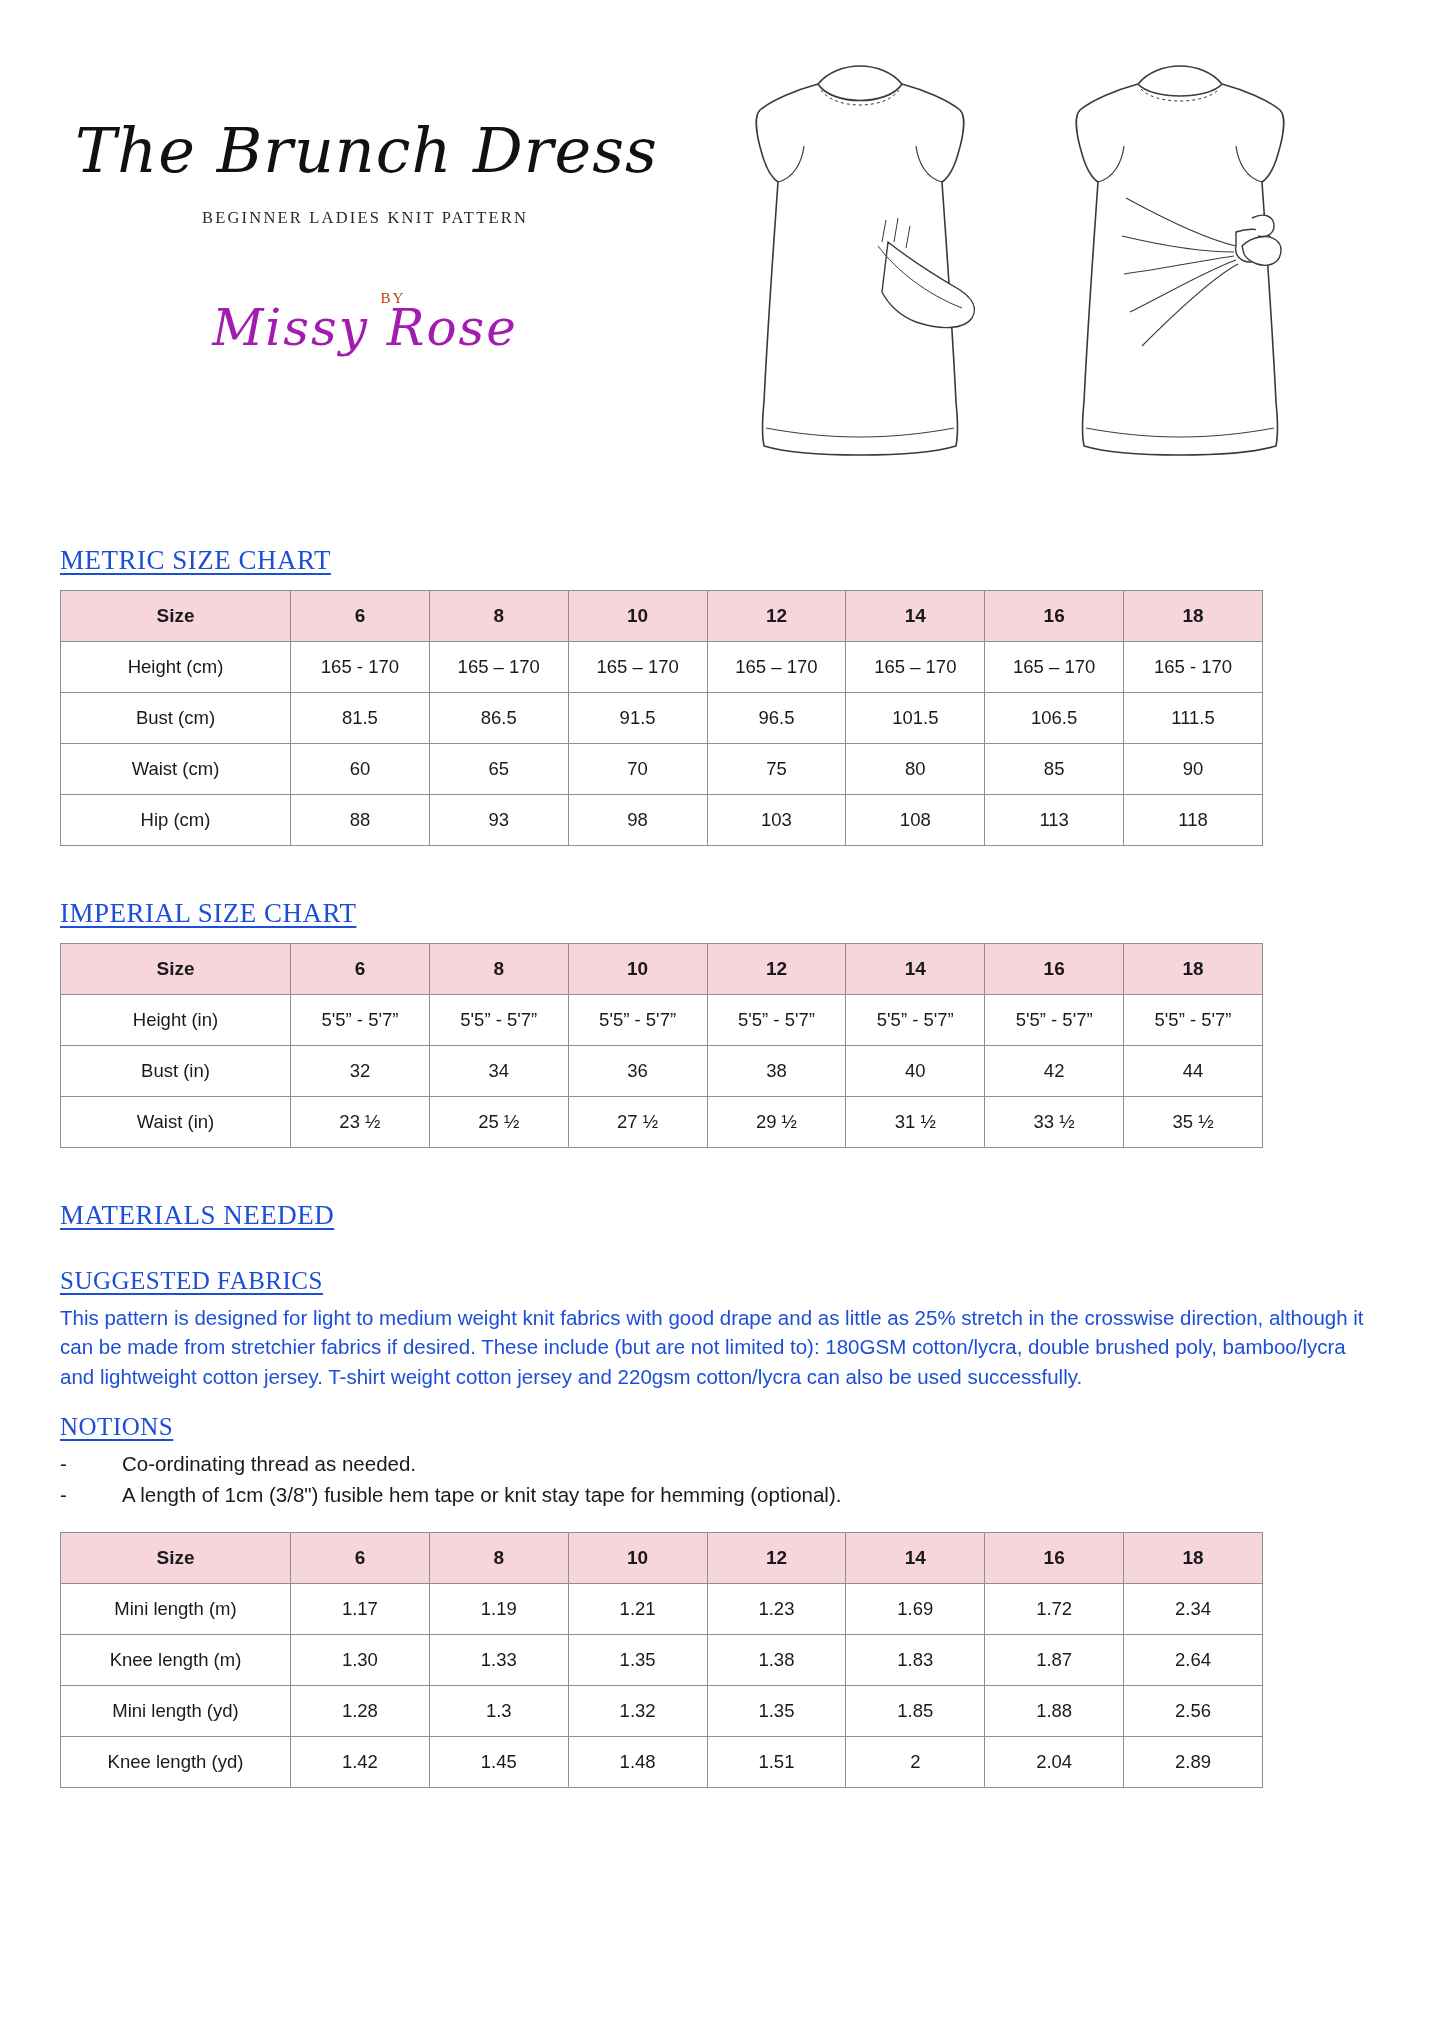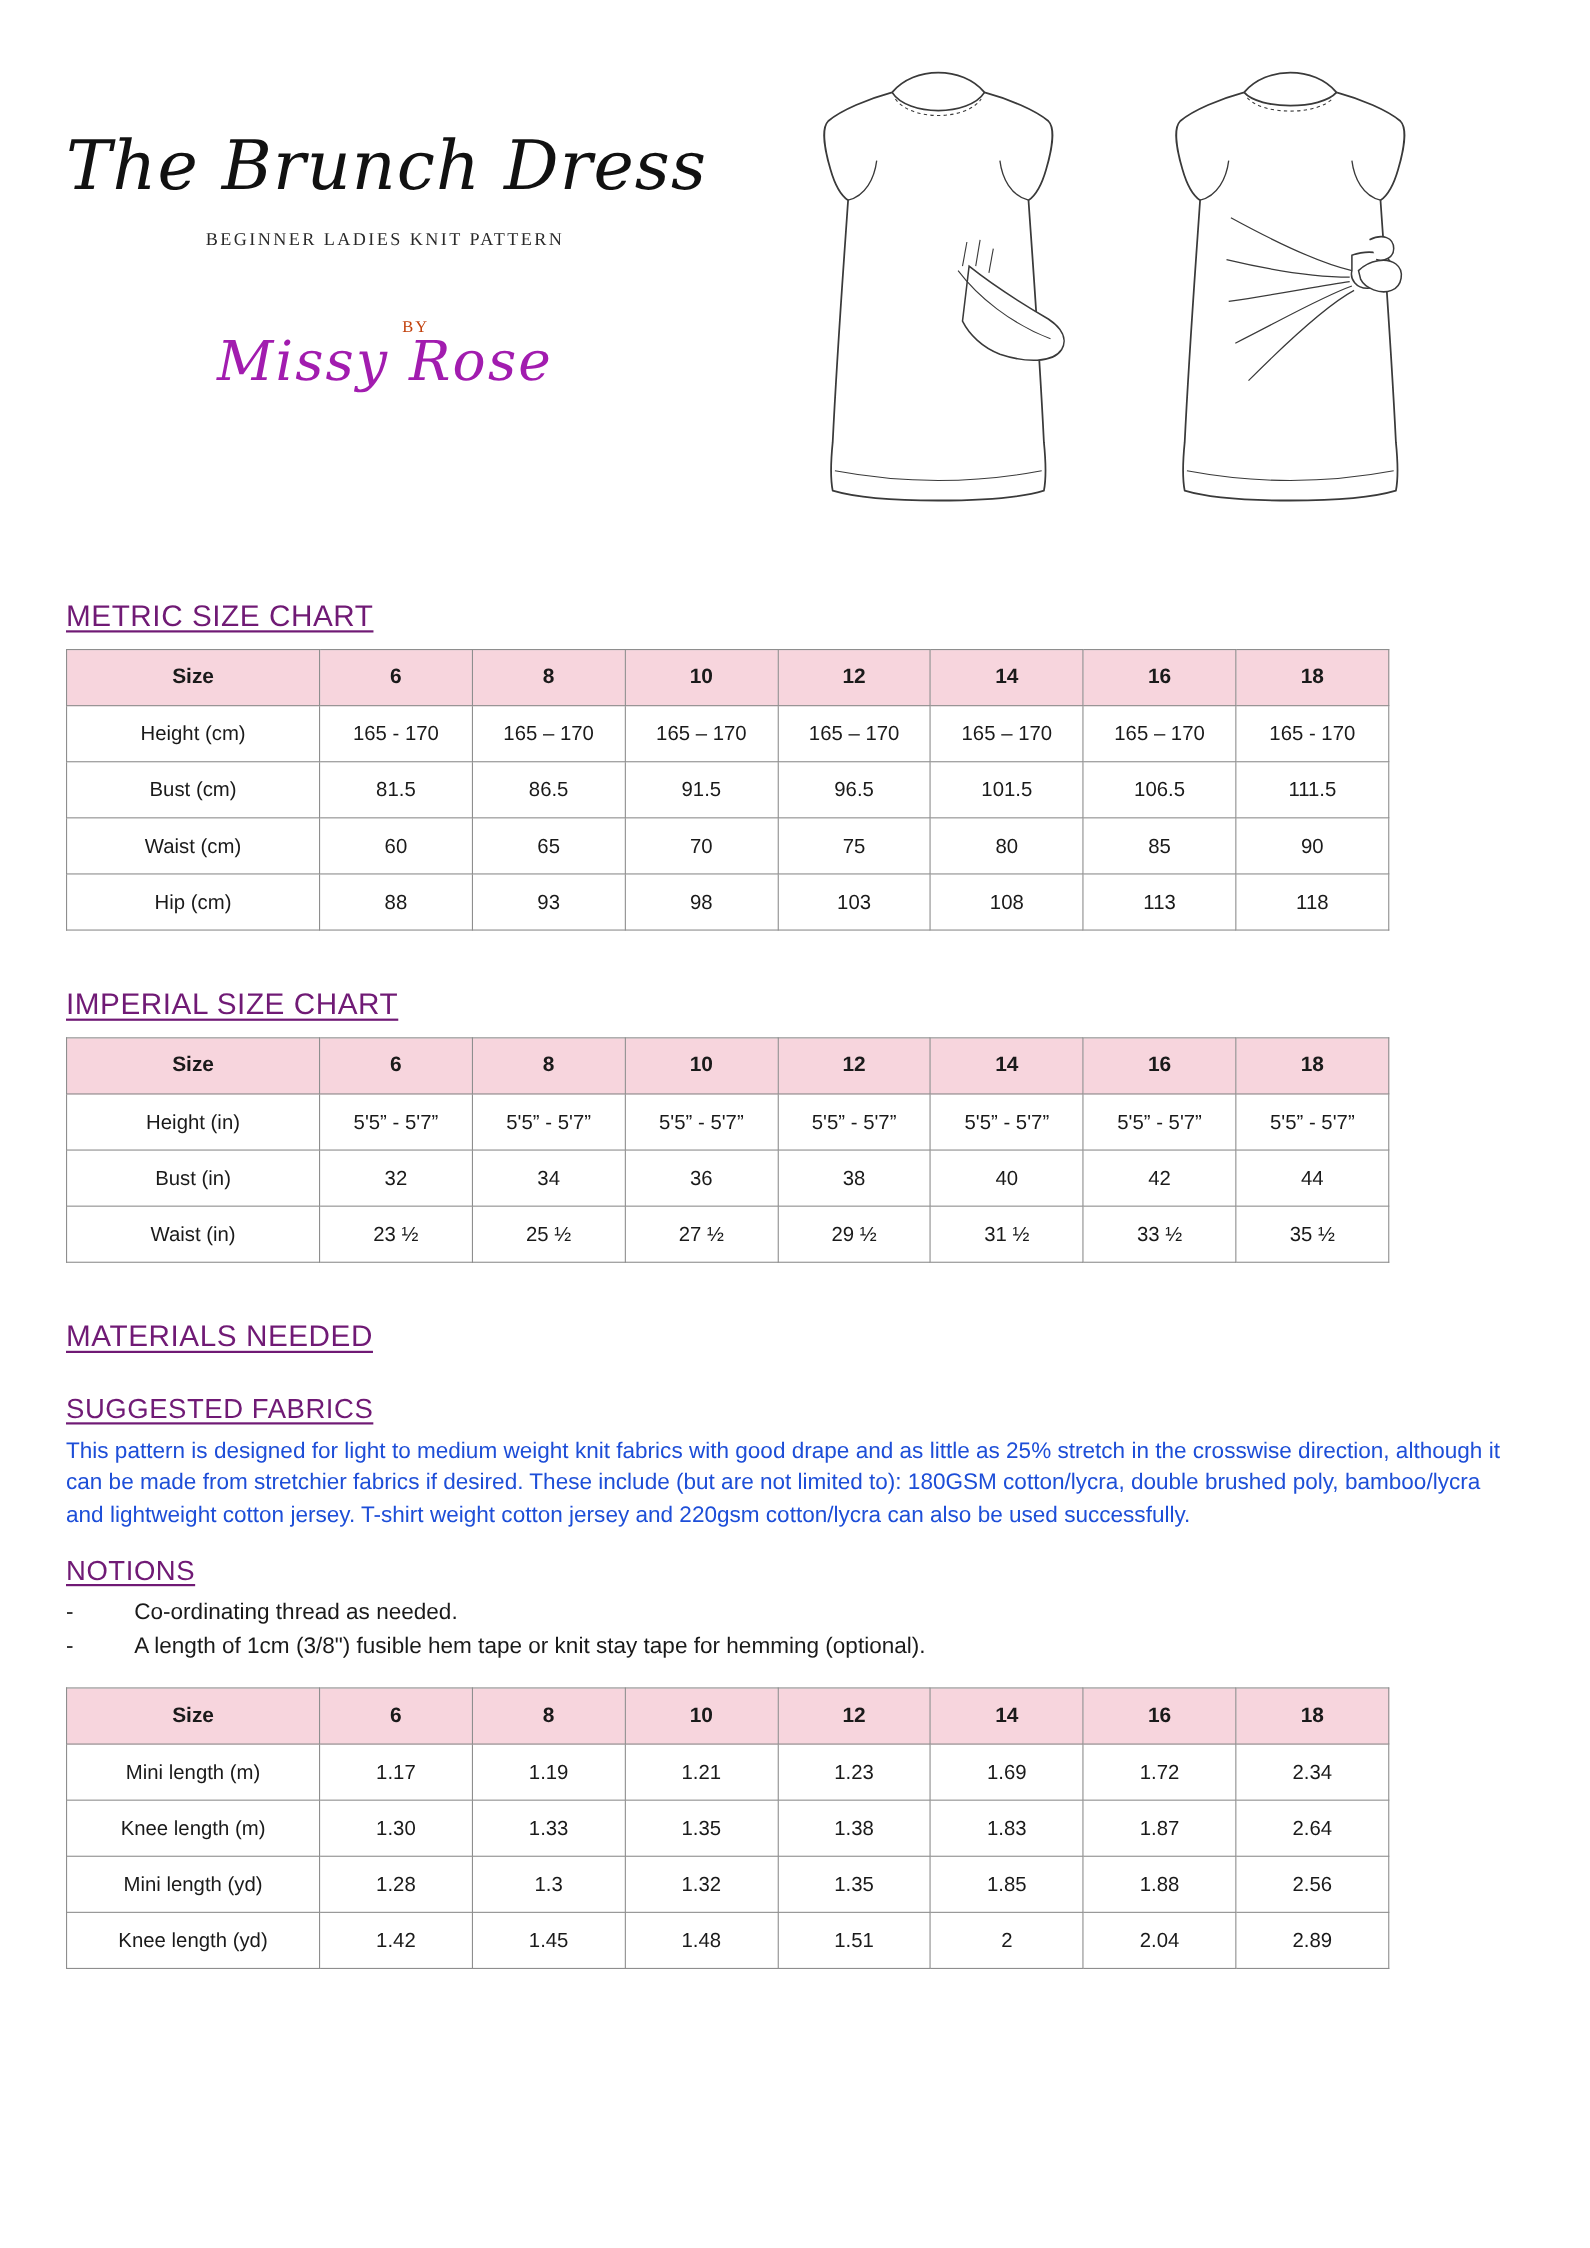--- a/index.html
+++ b/index.html
@@ -21,21 +21,21 @@
     height: 2044px;
     padding: 0;
     box-sizing: border-box;
   }
 
   
   .header {
     display: flex;
     flex-direction: row;
     align-items: flex-start;
-    padding: 40px 60px 0 60px;
+    padding: 40px 60px 0 75px;
     box-sizing: border-box;
     height: 545px;
   }
   .brand {
     width: 580px;
     padding-top: 80px;
     text-align: center;
   }
   .brand-title {
     font-family: "DejaVu Serif", serif;
@@ -73,24 +73,24 @@
   .illustrations {
     flex: 1;
     display: flex;
     justify-content: center;
     gap: 20px;
     padding-top: 10px;
   }
 
   
   .section-title {
-    font-family: Liberation Sans, sans-serif;
+    font-family: Liberation Serif, serif;
     font-size: 27px;
     letter-spacing: 0.5px;
-    color: #701a75;
+    color: #1d4ed8;
     text-decoration: underline;
     text-underline-offset: 4px;
     margin: 0 0 14px 60px;
   }
   .section-title.sub {
     font-size: 25px;
     margin-bottom: 8px;
   }
 
   

